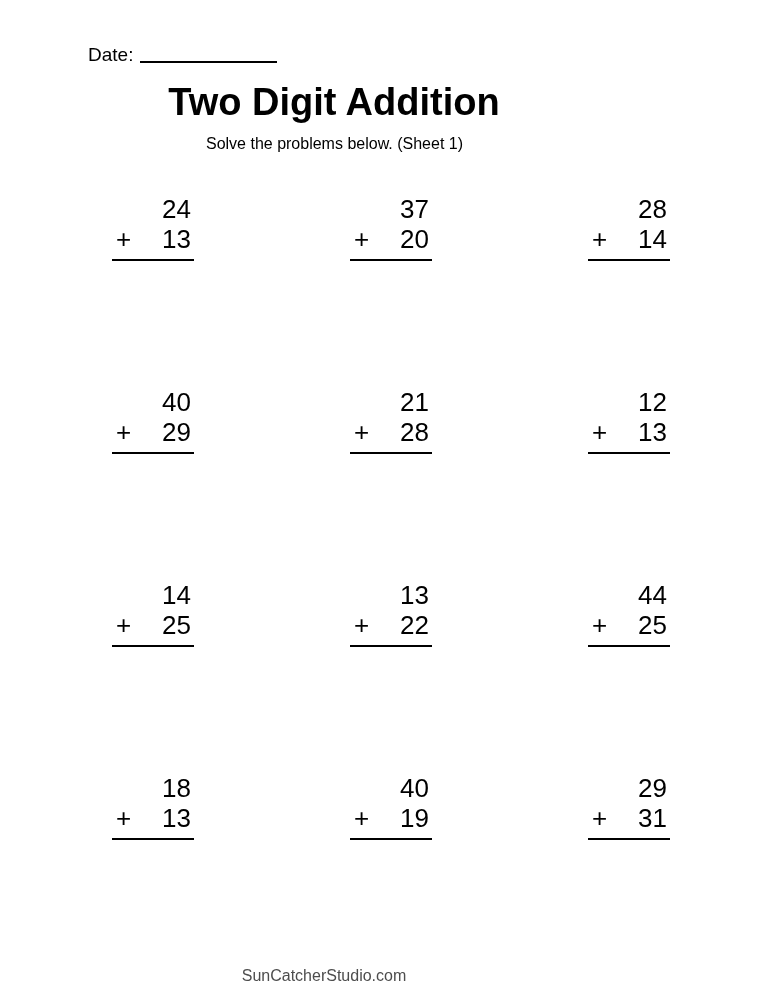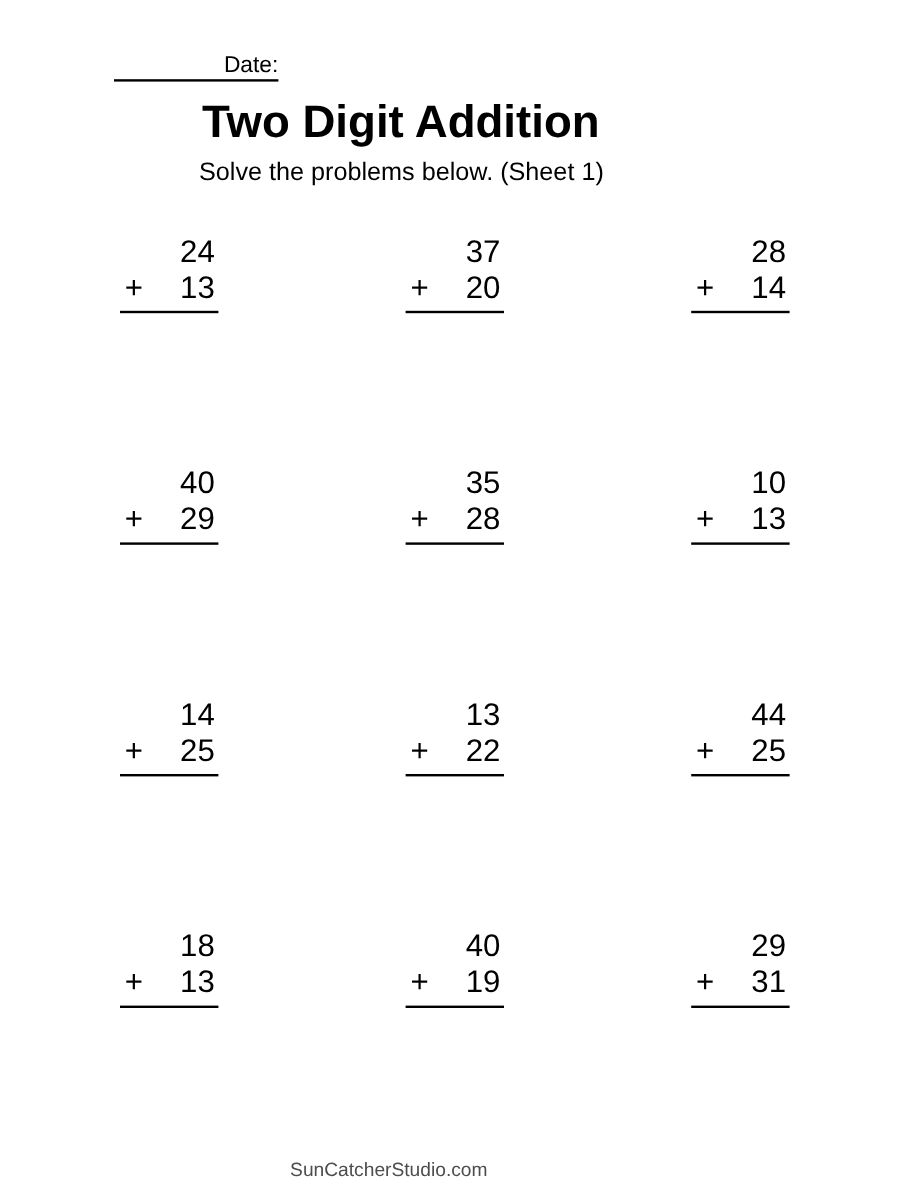--- a/index.html
+++ b/index.html
@@ -9,39 +9,39 @@
     color: #000000;
     font-family: "Liberation Sans", sans-serif;
   }
   .worksheet { position: relative; width: 768px; height: 994px; overflow: hidden; }
 
   
   .header {
     position: absolute; top: 44px; left: 88px; width: 588px;
     display: flex; justify-content: space-between; align-items: flex-end;
   }
-  .field { display: flex; align-items: flex-end; flex-direction: column; }
+  .field { display: flex; align-items: flex-end; }
   .field-label { font-size: 19px; line-height: 22px; }
   .blank-line { border-bottom: 2px solid #000; height: 0; margin-left: 7px; margin-bottom: 3px; }
   .date-line { width: 137px; }
   .name-line { width: 236px; }
 
   
   .title {
     position: absolute; top: 80px; left: 0; width: 668px;
     text-align: center; font-size: 38px; font-weight: bold; line-height: 44px;
   }
   .subtitle {
     position: absolute; top: 134px; left: 0; width: 669px;
-    text-align: center; font-size: 21px; line-height: 20px;
+    text-align: center; font-size: 16px; line-height: 20px;
   }
 
   
   .problems {
-    position: absolute; top: 194px; left: 100px; width: 558px;
+    position: absolute; top: 194px; left: 112px; width: 558px;
     display: grid;
     grid-template-columns: repeat(3, 82px);
     justify-content: space-between;
     row-gap: 126px;
   }
   .problem { width: 82px; font-size: 26px; line-height: 30px; }
   .top-addend { text-align: right; padding-right: 3px; }
   .bottom-row {
     display: flex; justify-content: space-between;
     padding: 0 3px 0 4px;
@@ -101,30 +101,30 @@
     <div class="problem">
       <div class="top-addend">40</div>
       <div class="bottom-row">
         <span>+</span>
         <span>29</span>
       </div>
       <div class="answer-line"></div>
     </div>
 
     <div class="problem">
-      <div class="top-addend">35</div>
+      <div class="top-addend">21</div>
       <div class="bottom-row">
         <span>+</span>
         <span>28</span>
       </div>
       <div class="answer-line"></div>
     </div>
 
     <div class="problem">
-      <div class="top-addend">10</div>
+      <div class="top-addend">12</div>
       <div class="bottom-row">
         <span>+</span>
         <span>13</span>
       </div>
       <div class="answer-line"></div>
     </div>
 
     <div class="problem">
       <div class="top-addend">14</div>
       <div class="bottom-row">

